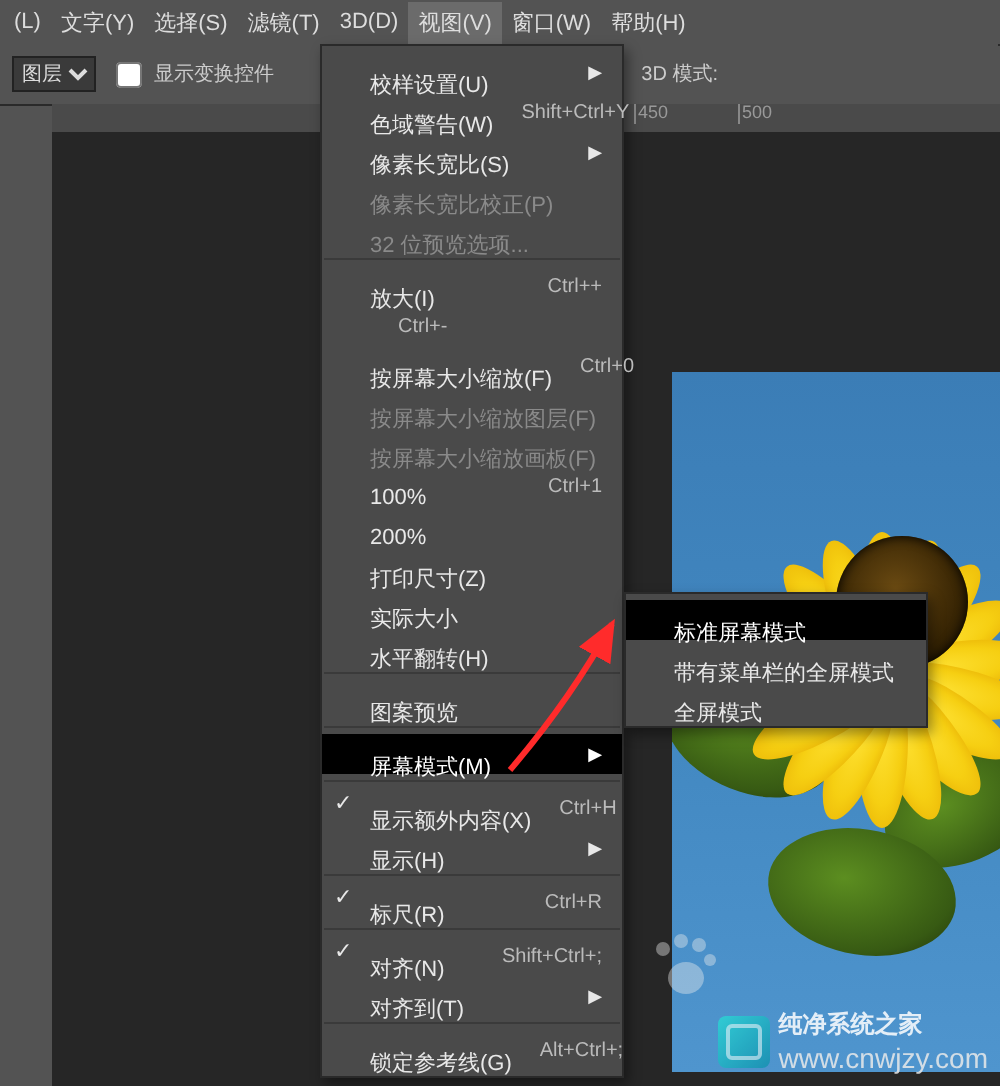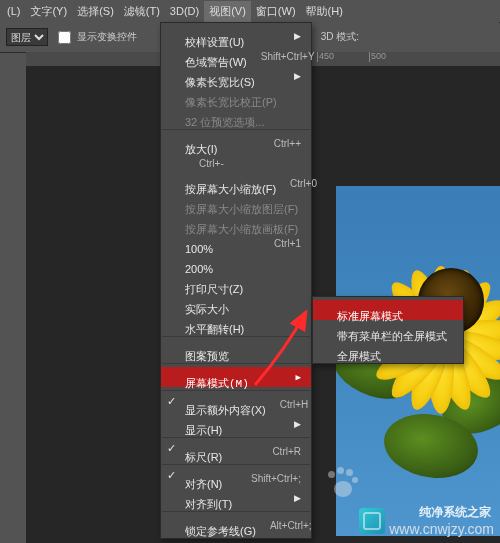--- a/index.html
+++ b/index.html
@@ -126,23 +126,22 @@
     padding: 2px 10px 2px 24px;
     position: relative;
     height: 16px;
     white-space: nowrap;
   }
   .menu .row.disabled { color: #8a8a8a; }
   .menu .row .label { flex: 1; margin-top: 12px; }
   .menu .row .sc { color: #bbb; margin-left: 14px; font-size: 10px;}
   .menu .row .arrow { margin-left: 10px; font-size: 9px;}
   .menu .row.highlight {
-    background: #b91c1c;
+    background: #000000;
     color: #fff;
-    font-family: Liberation Mono, monospace;
   }
   .menu .row .chk {
     position: absolute; left: 6px; top: 1px;
     font-size: 11px;
   }
   .menu hr {
     border: none; border-top: 1px solid #3a3a3a;
     margin: 3px 1px;
   }
   .submenu {
@@ -369,16 +368,16 @@
   <span style="left:14px;top:18px;width:18px;height:16px;"></span>
   <span style="left:8px;top:8px;width:7px;height:7px;"></span>
   <span style="left:17px;top:4px;width:7px;height:7px;"></span>
   <span style="left:26px;top:6px;width:7px;height:7px;"></span>
   <span style="left:32px;top:14px;width:6px;height:6px;"></span>
 </div>
 
 <div class="wm">
   <div class="cube"></div>
   <div>
-    <div style="font-weight:bold;margin-left:30px;">纯净系统之家</div>
+    <div style="font-weight:bold;">纯净系统之家</div>
     <span class="url">www.cnwjzy.com</span>
   </div>
 </div>
 
 </body></html>

